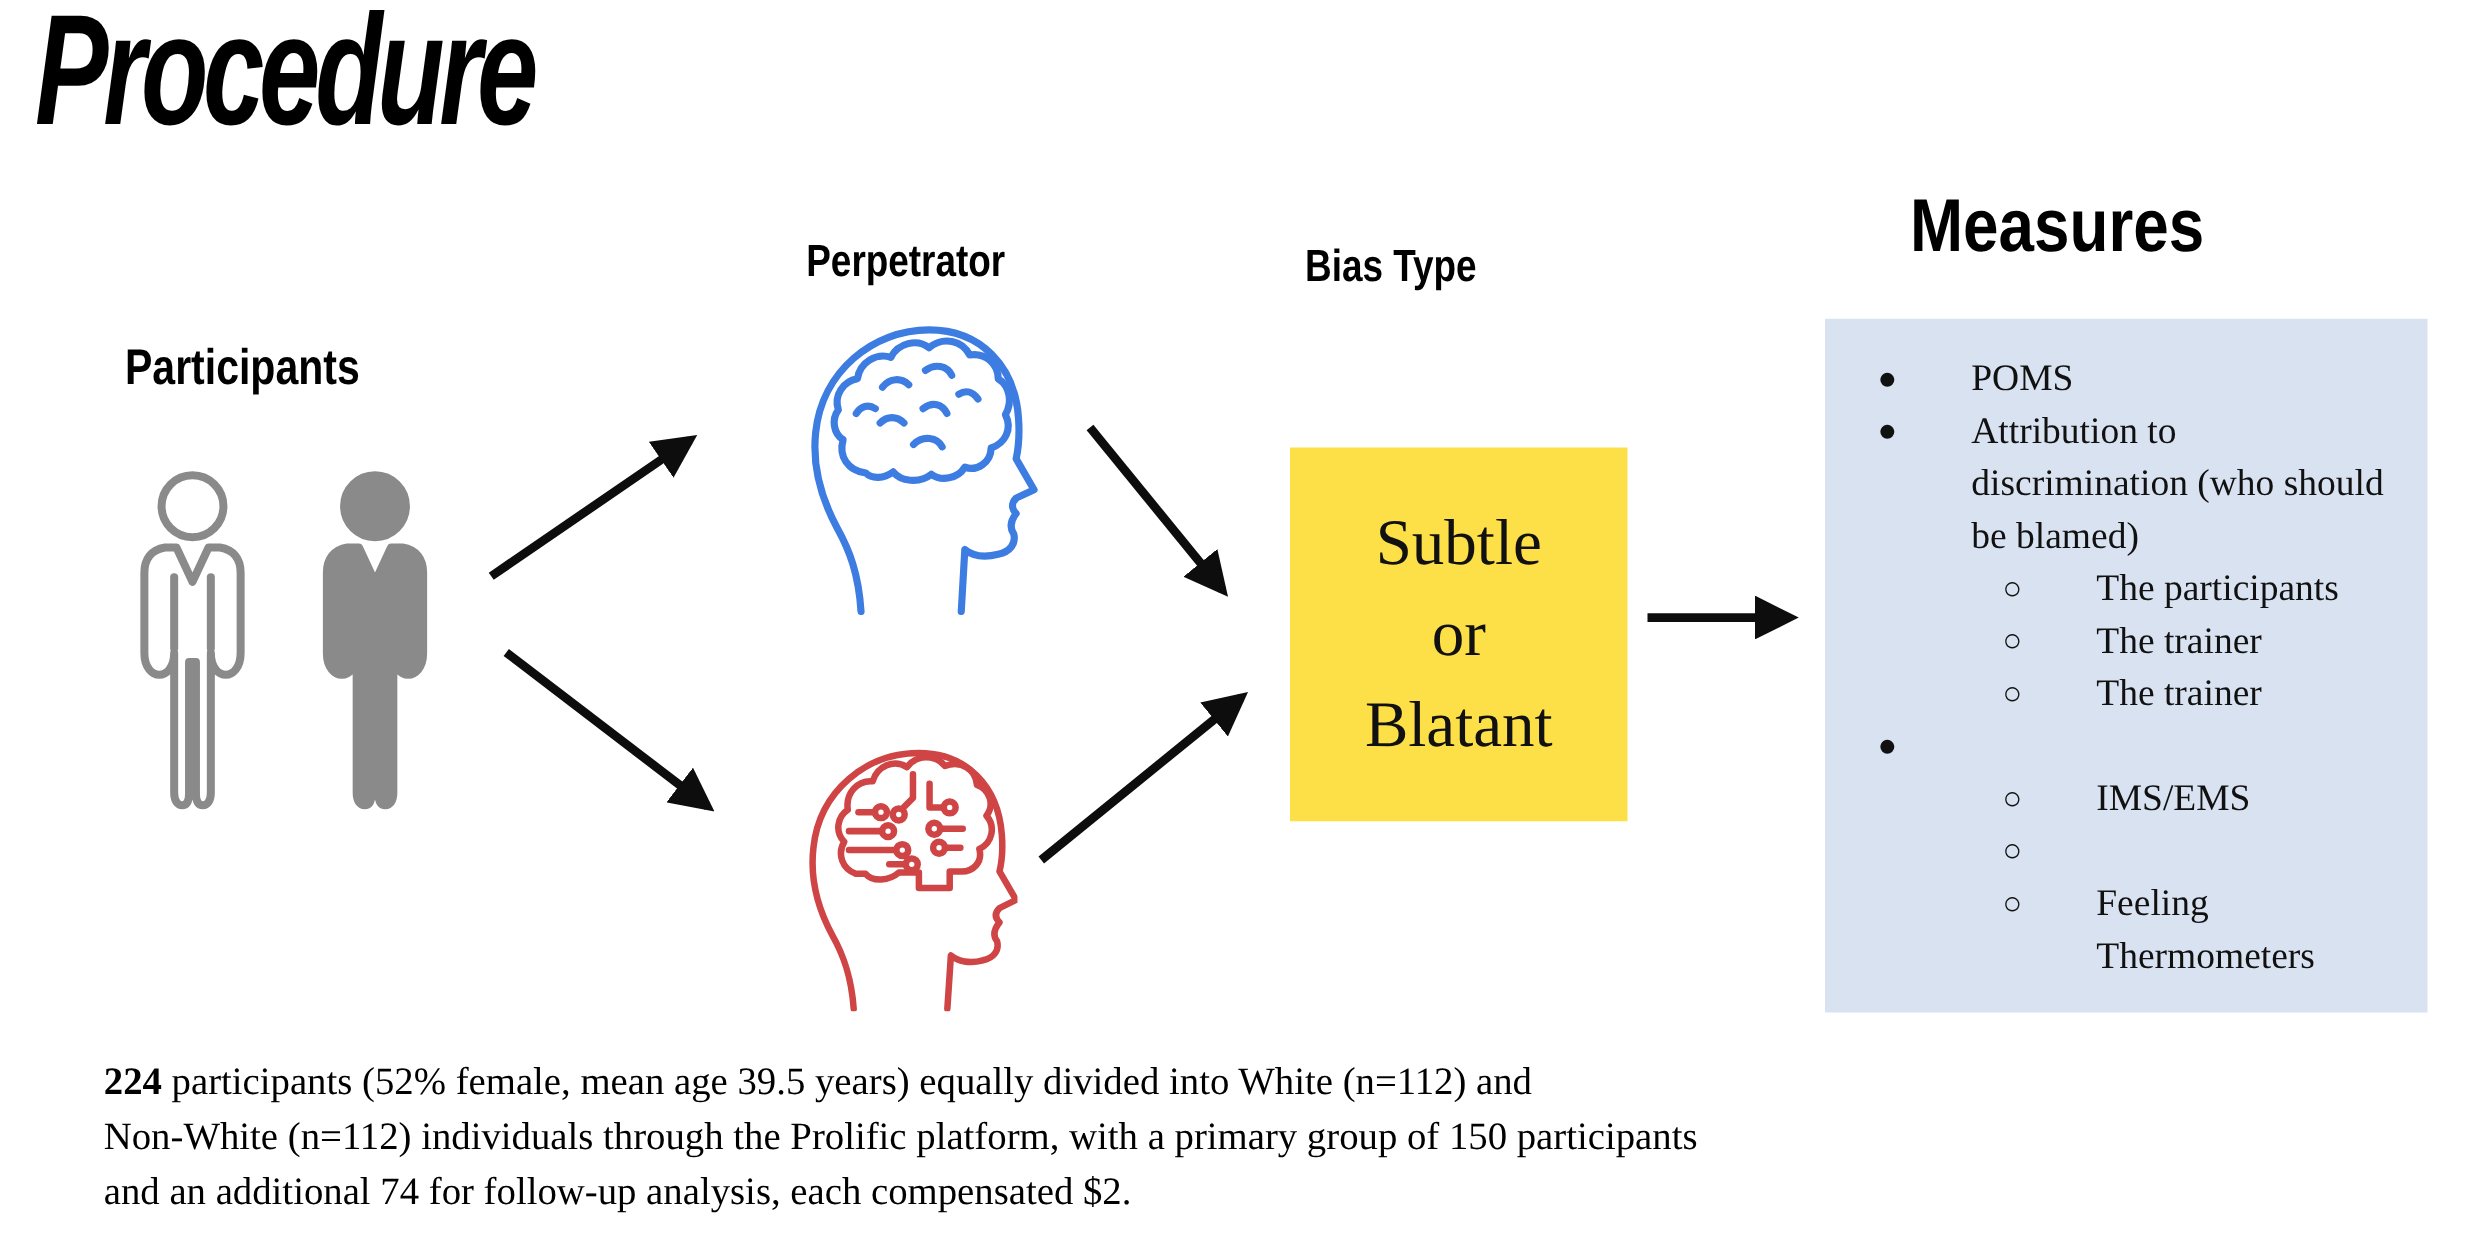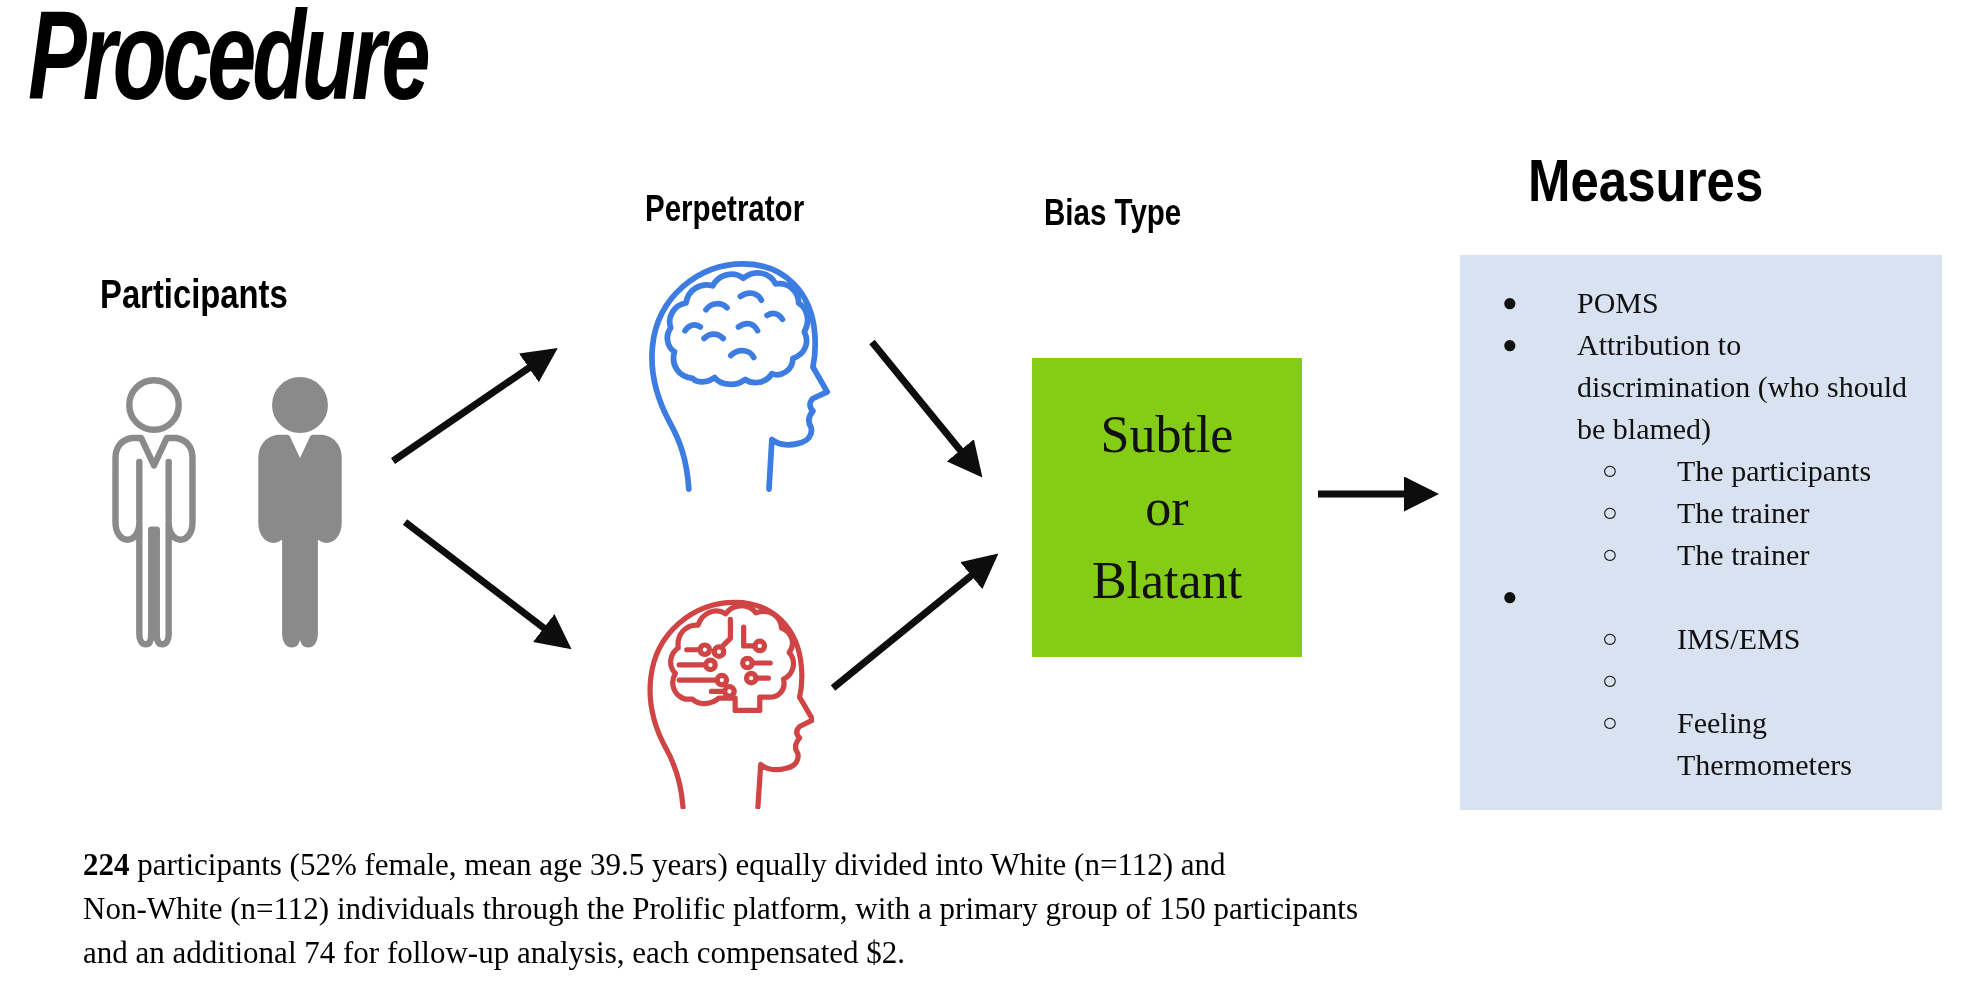--- a/index.html
+++ b/index.html
@@ -32,21 +32,21 @@
     white-space:nowrap;
     transform-origin:0 50%;
   }
   .lbl-participants{left:100px;top:272px;font-size:40px;transform:scaleX(0.82);}
   .lbl-perpetrator{left:645px;top:188px;font-size:36px;transform:scaleX(0.82);}
   .lbl-biastype{left:1044px;top:192px;font-size:36px;transform:scaleX(0.82);}
   .lbl-measures{left:1528px;top:146px;font-size:60px;transform:scaleX(0.85);}
   
   .bias-box{
     left:1032px;top:358px;width:270px;height:299px;
-    background:#84cc16;
+    background:#fde047;
     display:flex;flex-direction:column;justify-content:center;
     text-align:center;
     font-size:52px;line-height:73px;
     color:#111;
   }
   
   .measures-box{
     left:1460px;top:255px;width:482px;height:555px;
     background:#D9E2F0;
     box-sizing:border-box;

